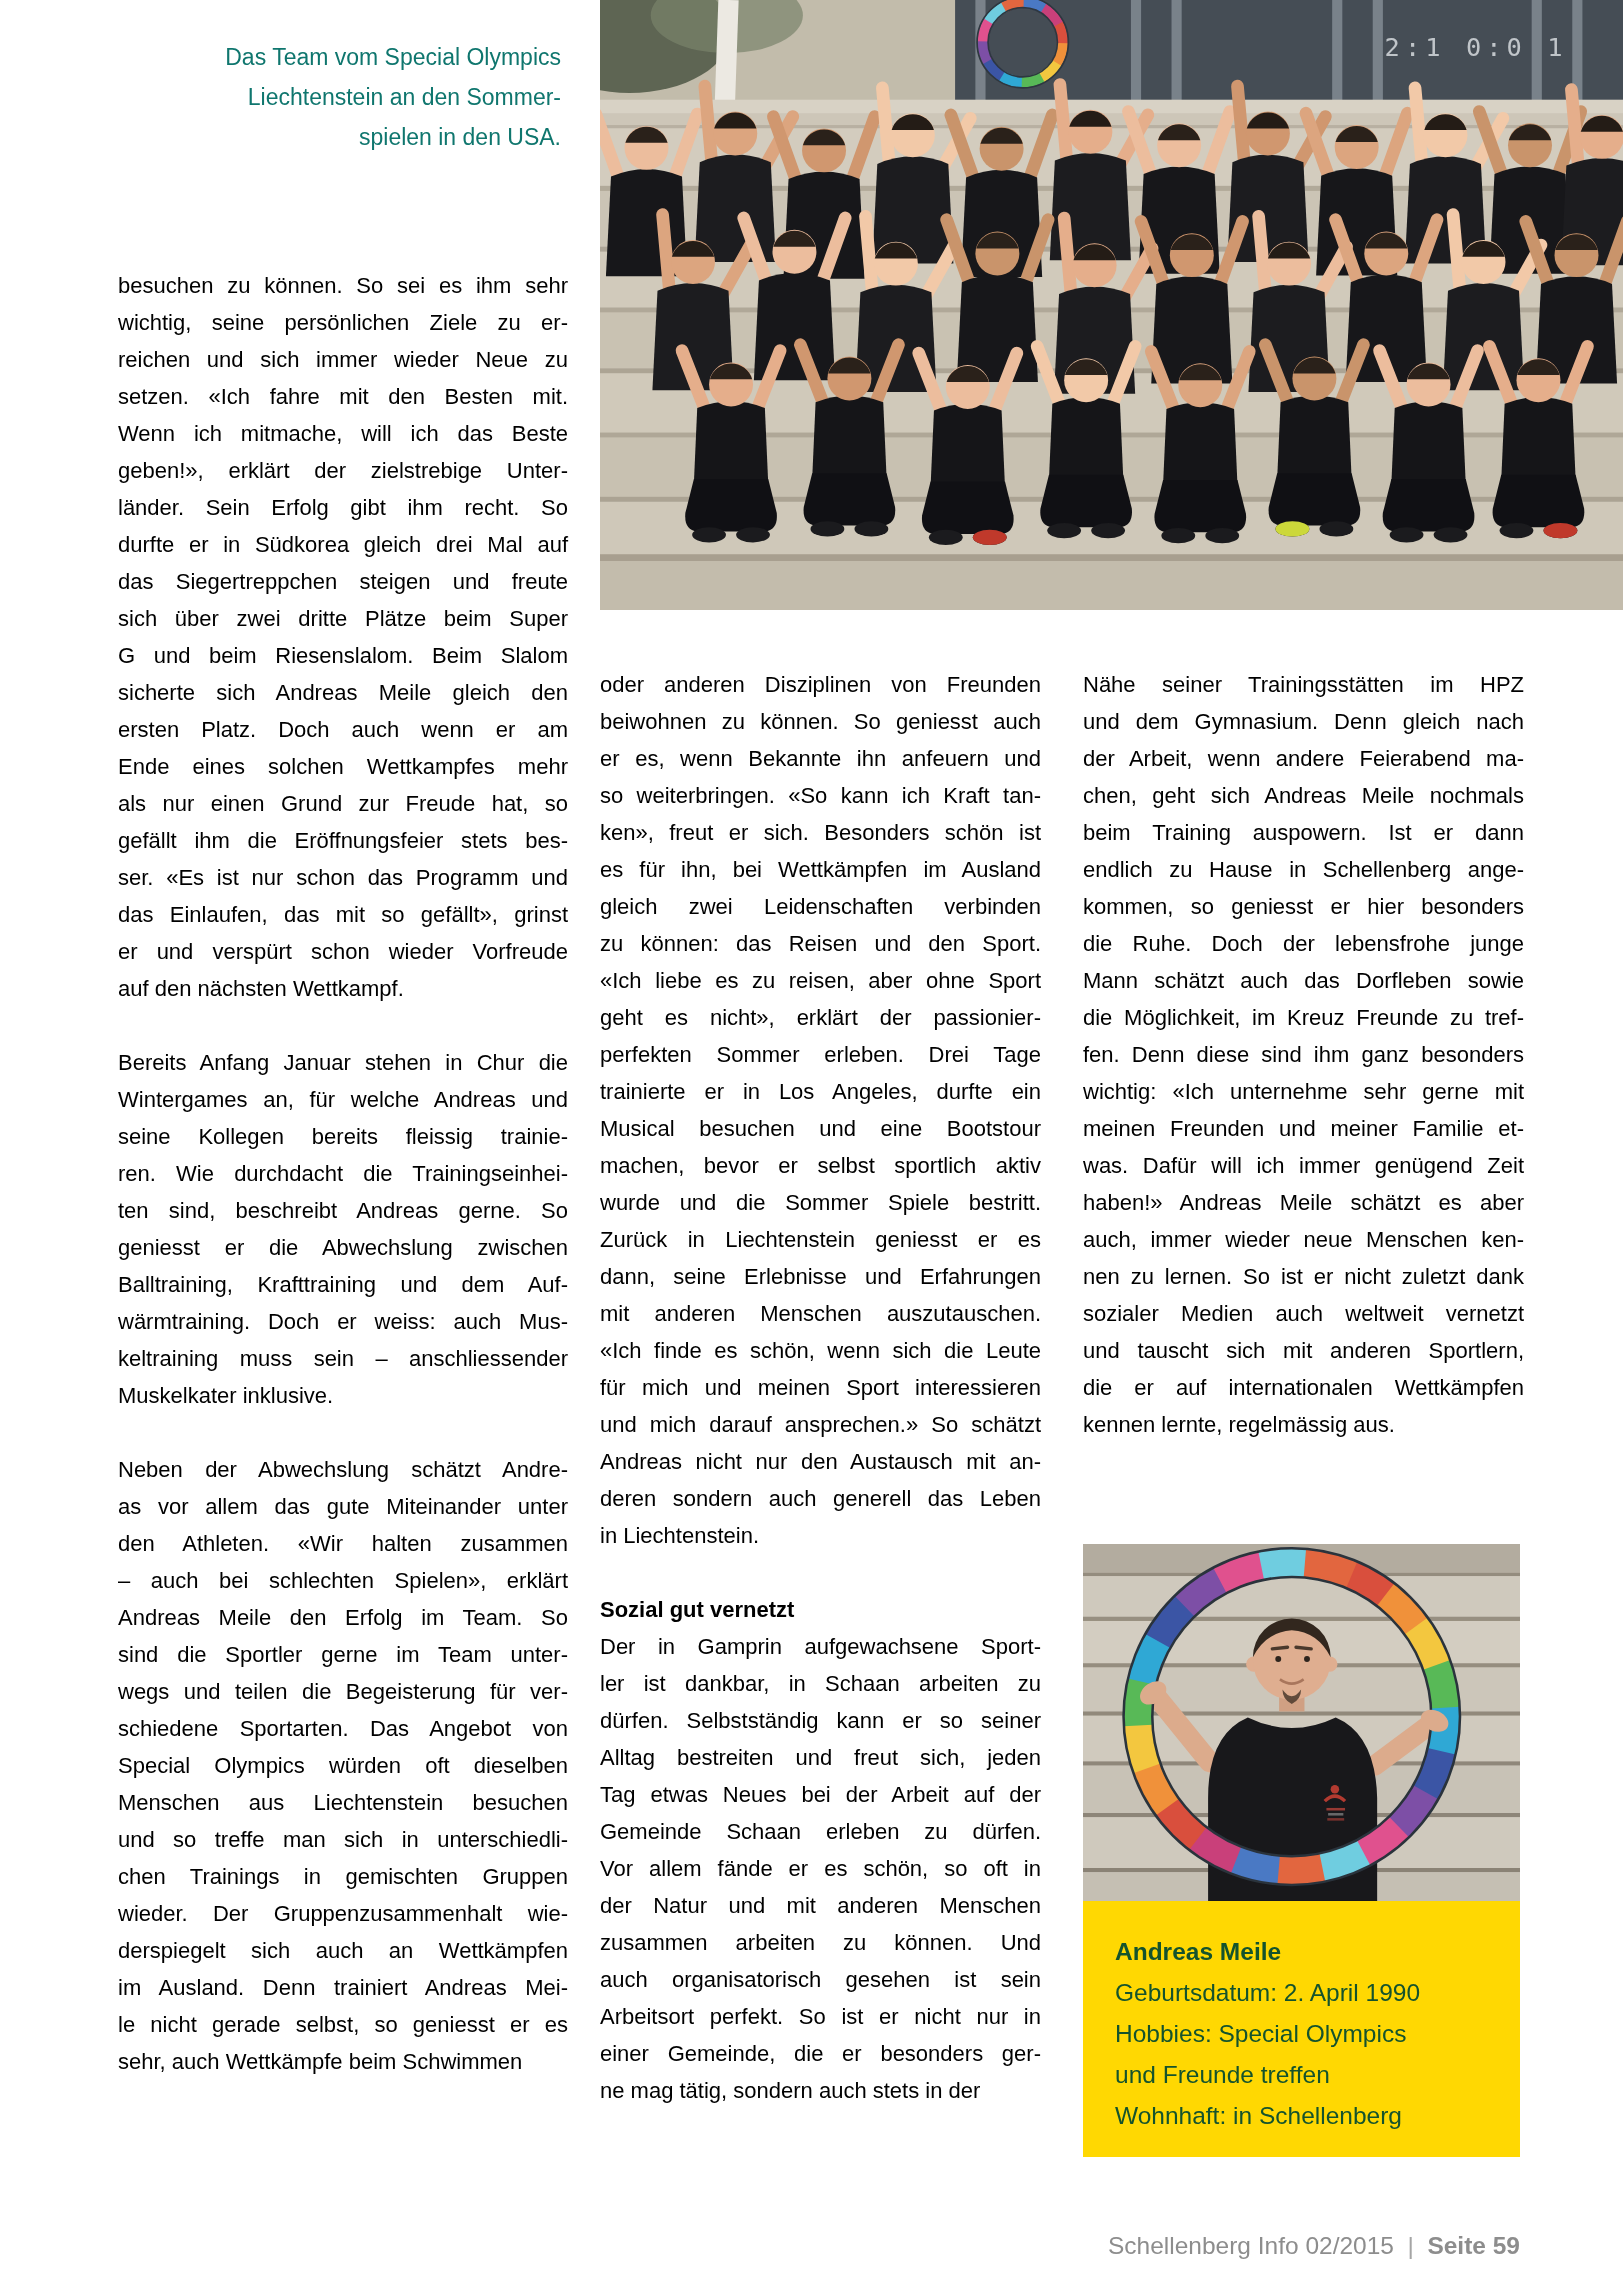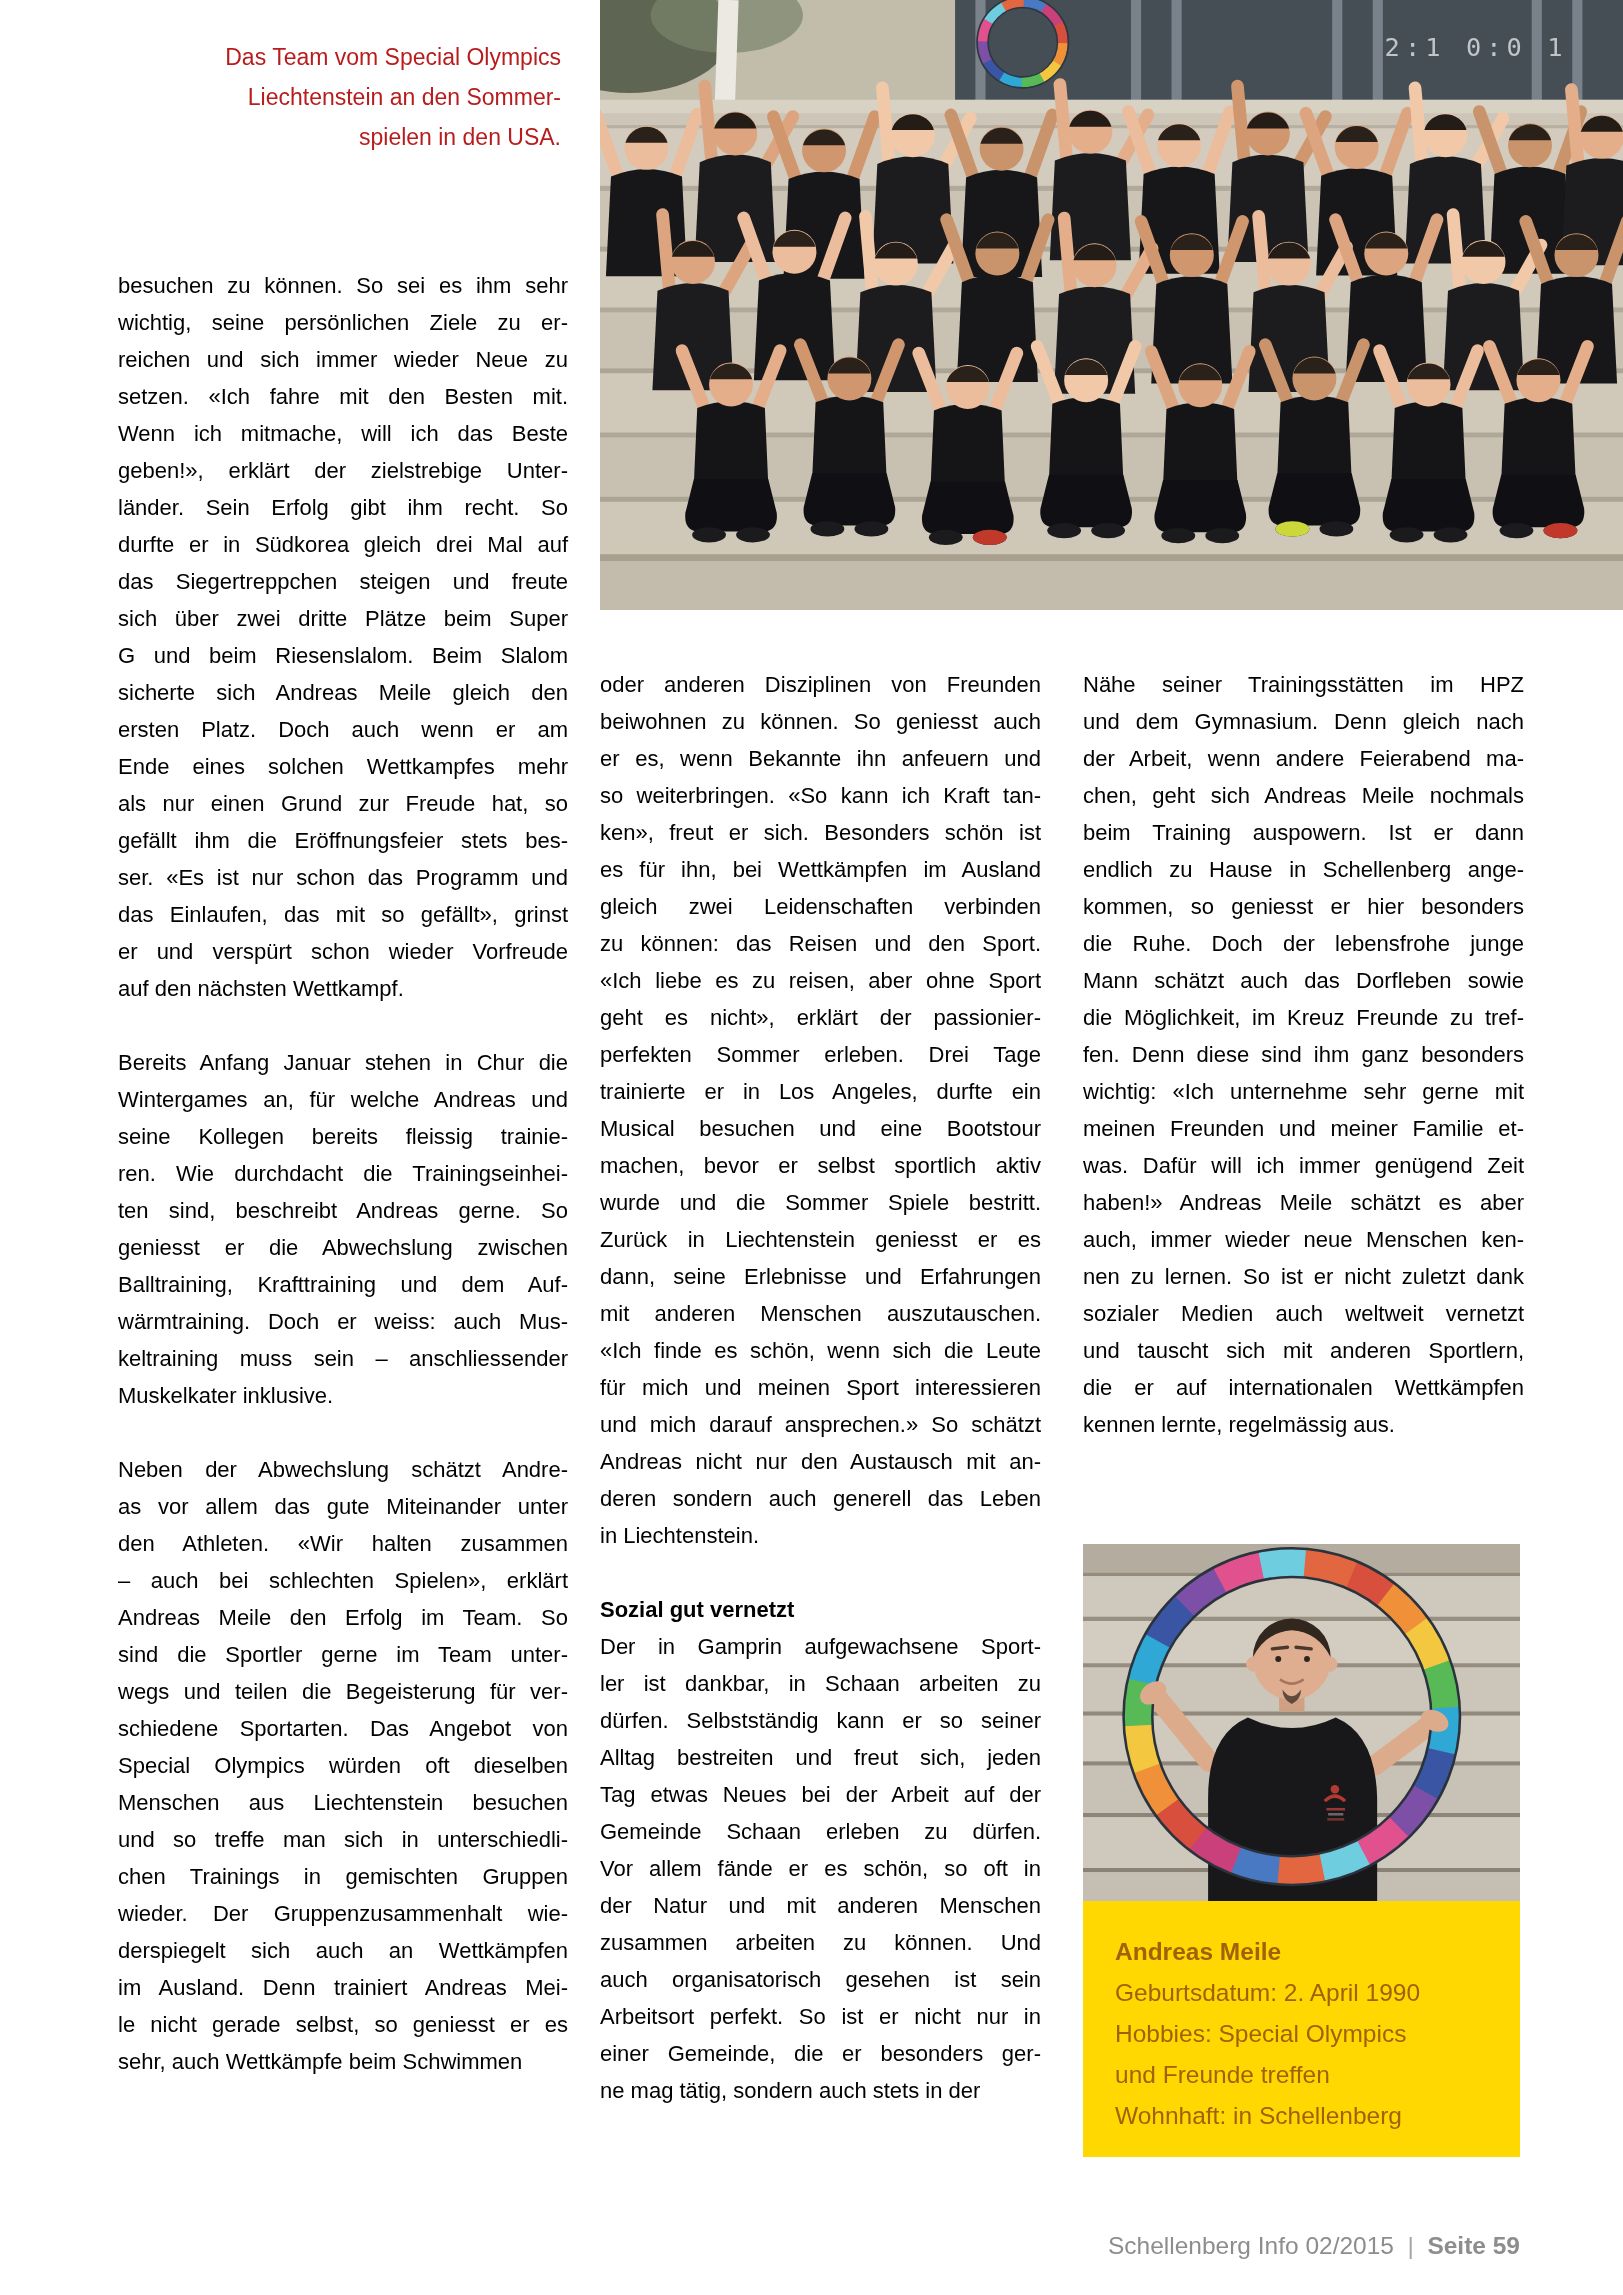--- a/index.html
+++ b/index.html
@@ -1,41 +1,41 @@
 <!DOCTYPE html>
 <html style="font-size:13.5px"><head>
 <meta charset="utf-8">
 <style>
   html,body{margin:0;padding:0;background:#ffffff;}
   .page{position:relative;width:1623px;height:2295px;background:#ffffff;overflow:hidden;
         font-family:"Liberation Sans","DejaVu Sans",sans-serif;}
 
   
   .caption{position:absolute;left:118px;top:37px;width:443px;
-           font-size:23px;color:#b91c1c;}
+           font-size:23px;color:#0f766e;}
   .caption .tline{height:40px;line-height:40px;text-align:right;text-align-last:right;}
 
   
   .col{position:absolute;font-size:22px;line-height:37px;color:#000000;}
   .col1{left:118px;top:267px;width:450px;}
   .col2{left:600px;top:666px;width:441px;}
   .col3{left:1083px;top:666px;width:441px;}
   .block + .block{margin-top:37px;}
   .tline{height:37px;text-align:justify;text-align-last:justify;}
   .para .tline:last-child{text-align-last:left;}
   .subhead .tline{font-weight:700;text-align:left;text-align-last:left;}
 
   
   .team-photo{position:absolute;left:600px;top:0;width:1023px;height:610px;}
   .portrait-photo{position:absolute;left:1083px;top:1544px;width:437px;height:357px;}
   .team-photo svg,.portrait-photo svg{display:block;width:100%;height:100%;}
 
   
   .infobox{position:absolute;left:1083px;top:1901px;width:437px;height:256px;
-           box-sizing:border-box;padding:30px 0 0 32px;color:#a16207;}
+           box-sizing:border-box;padding:30px 0 0 32px;color:#14532d;}
   .infobox-name{font-weight:700;font-size:24.5px;line-height:41px;}
   .infobox .tline{height:41px;line-height:41px;font-size:24.5px;
                   text-align:right;text-align-last:left;}
 
   
   .footer{position:absolute;top:2232px;left:0;right:103px;text-align:right;
           font-size:24.5px;color:#8d8d8d;}
   .footer .sep{margin:0 13.5px;color:#a5a5a5;}
   .footer .pagenum{font-weight:700;}
 

